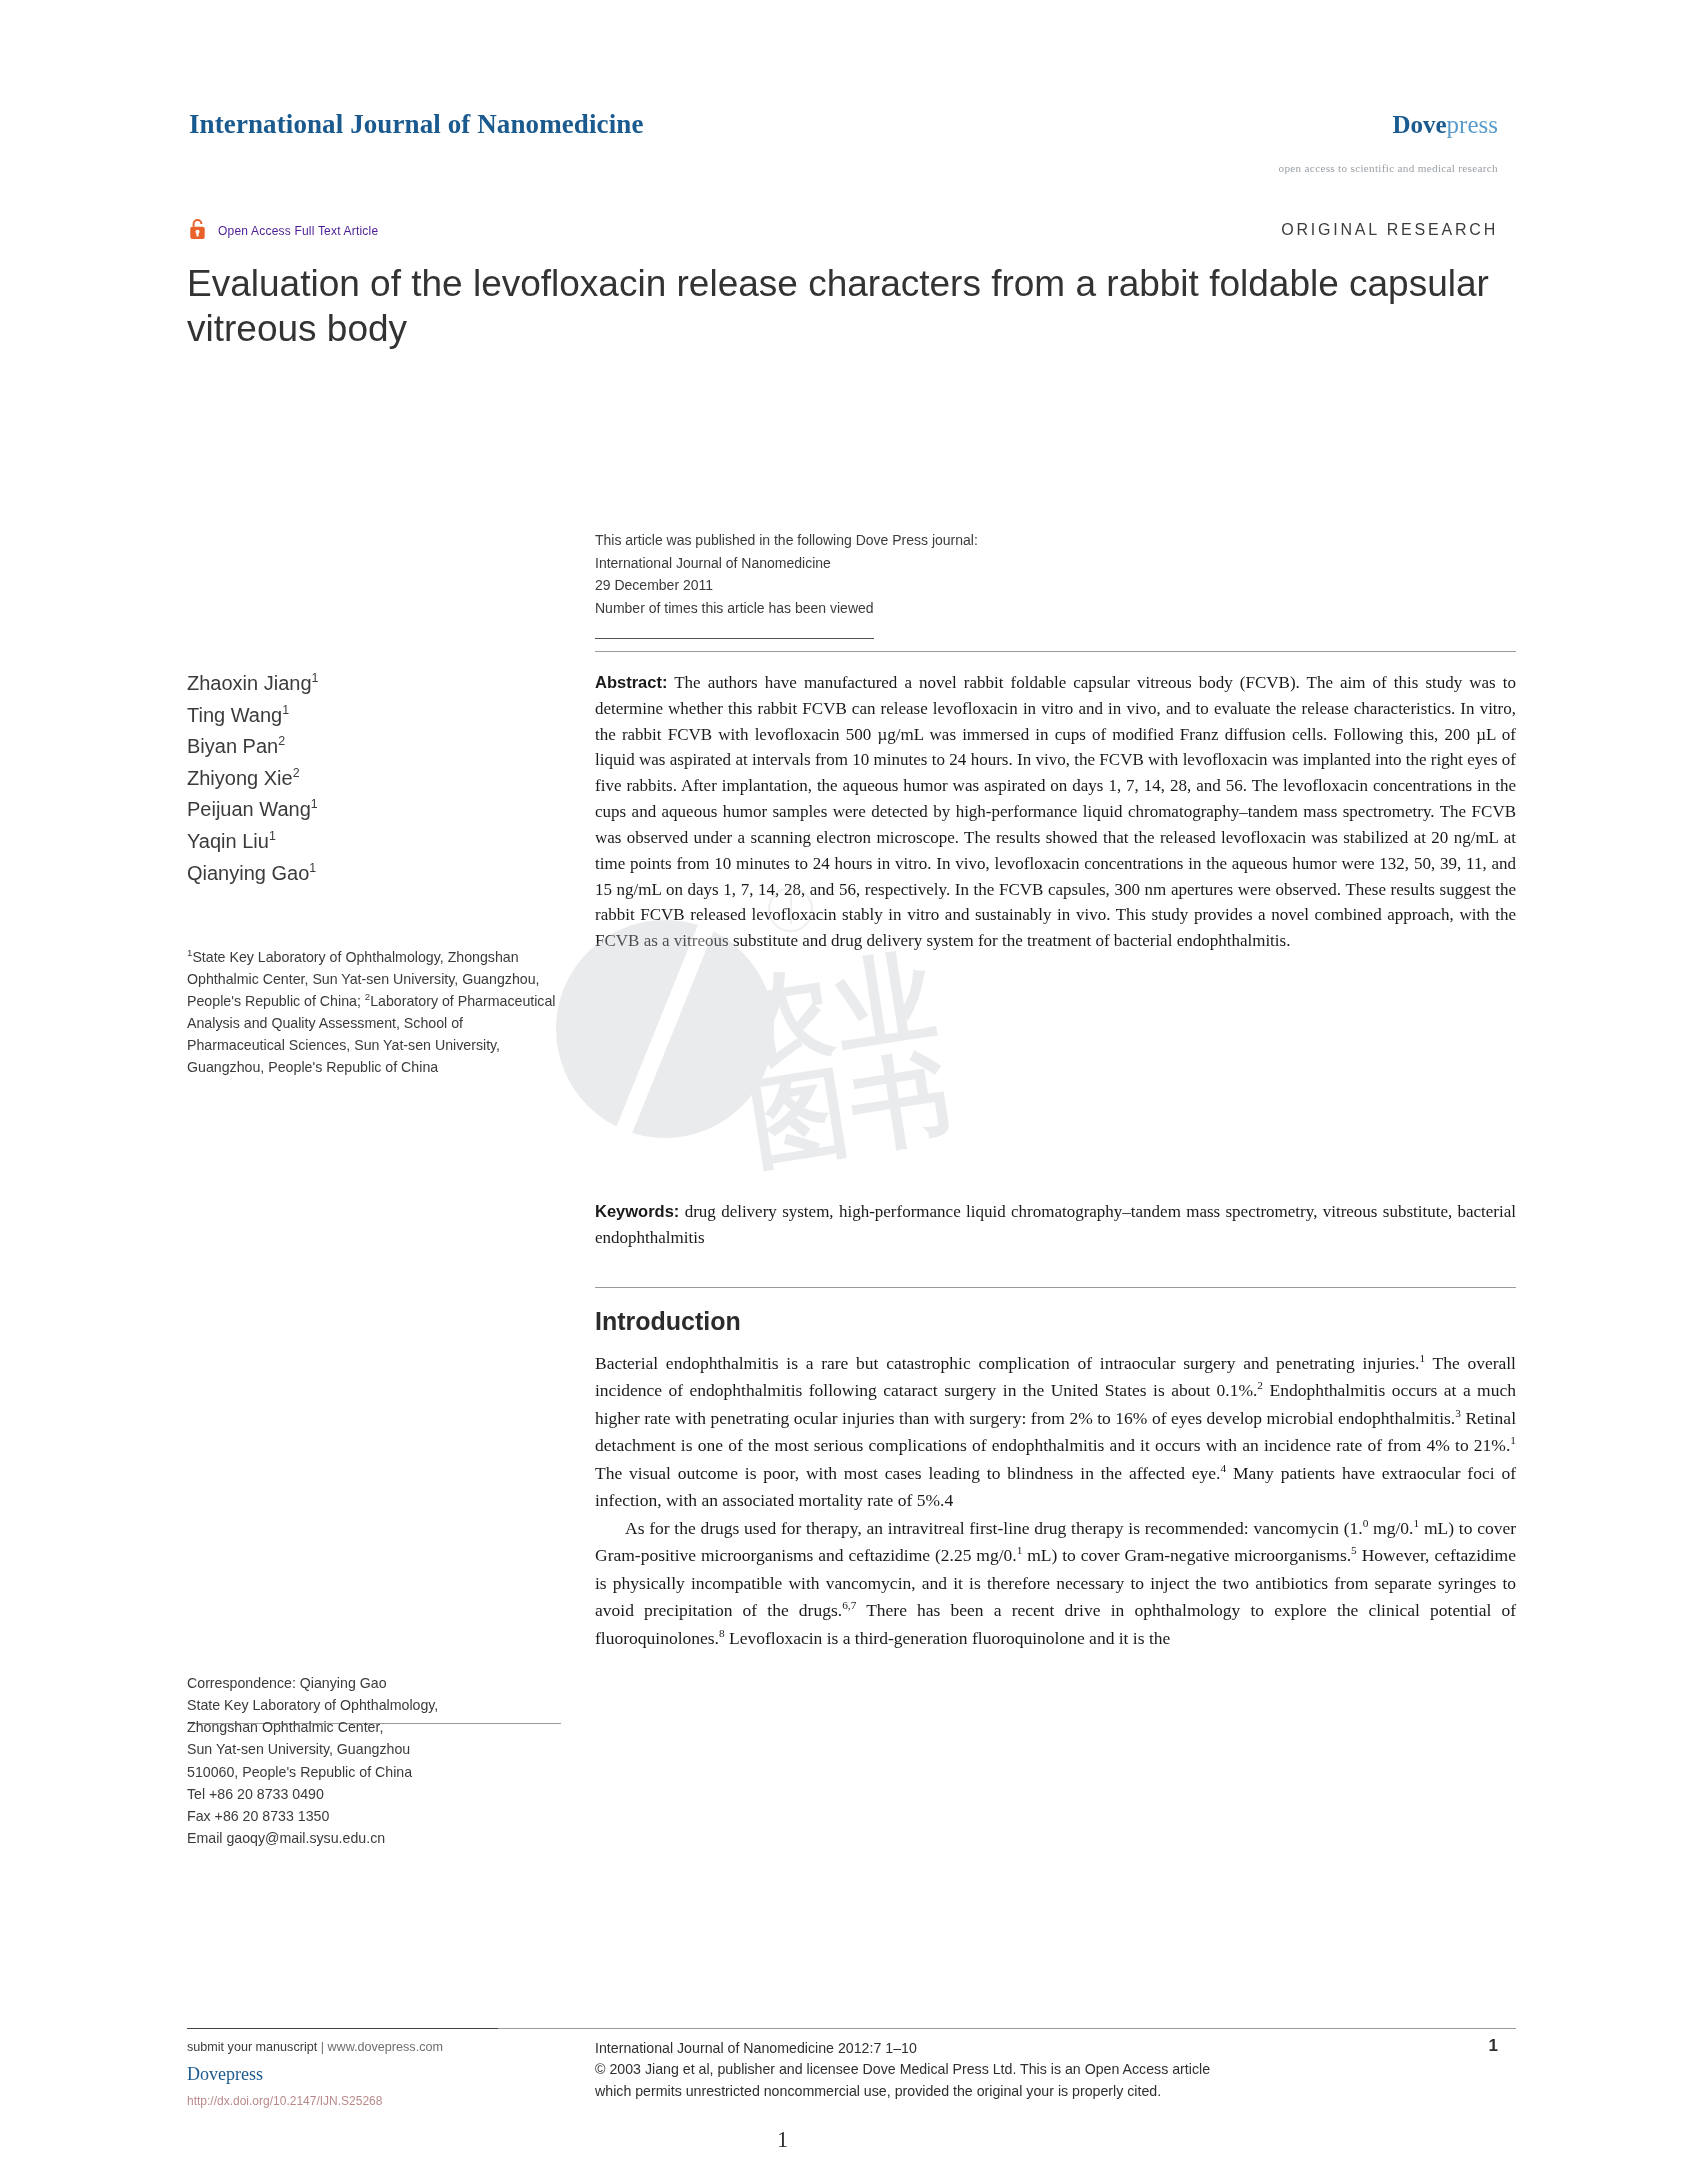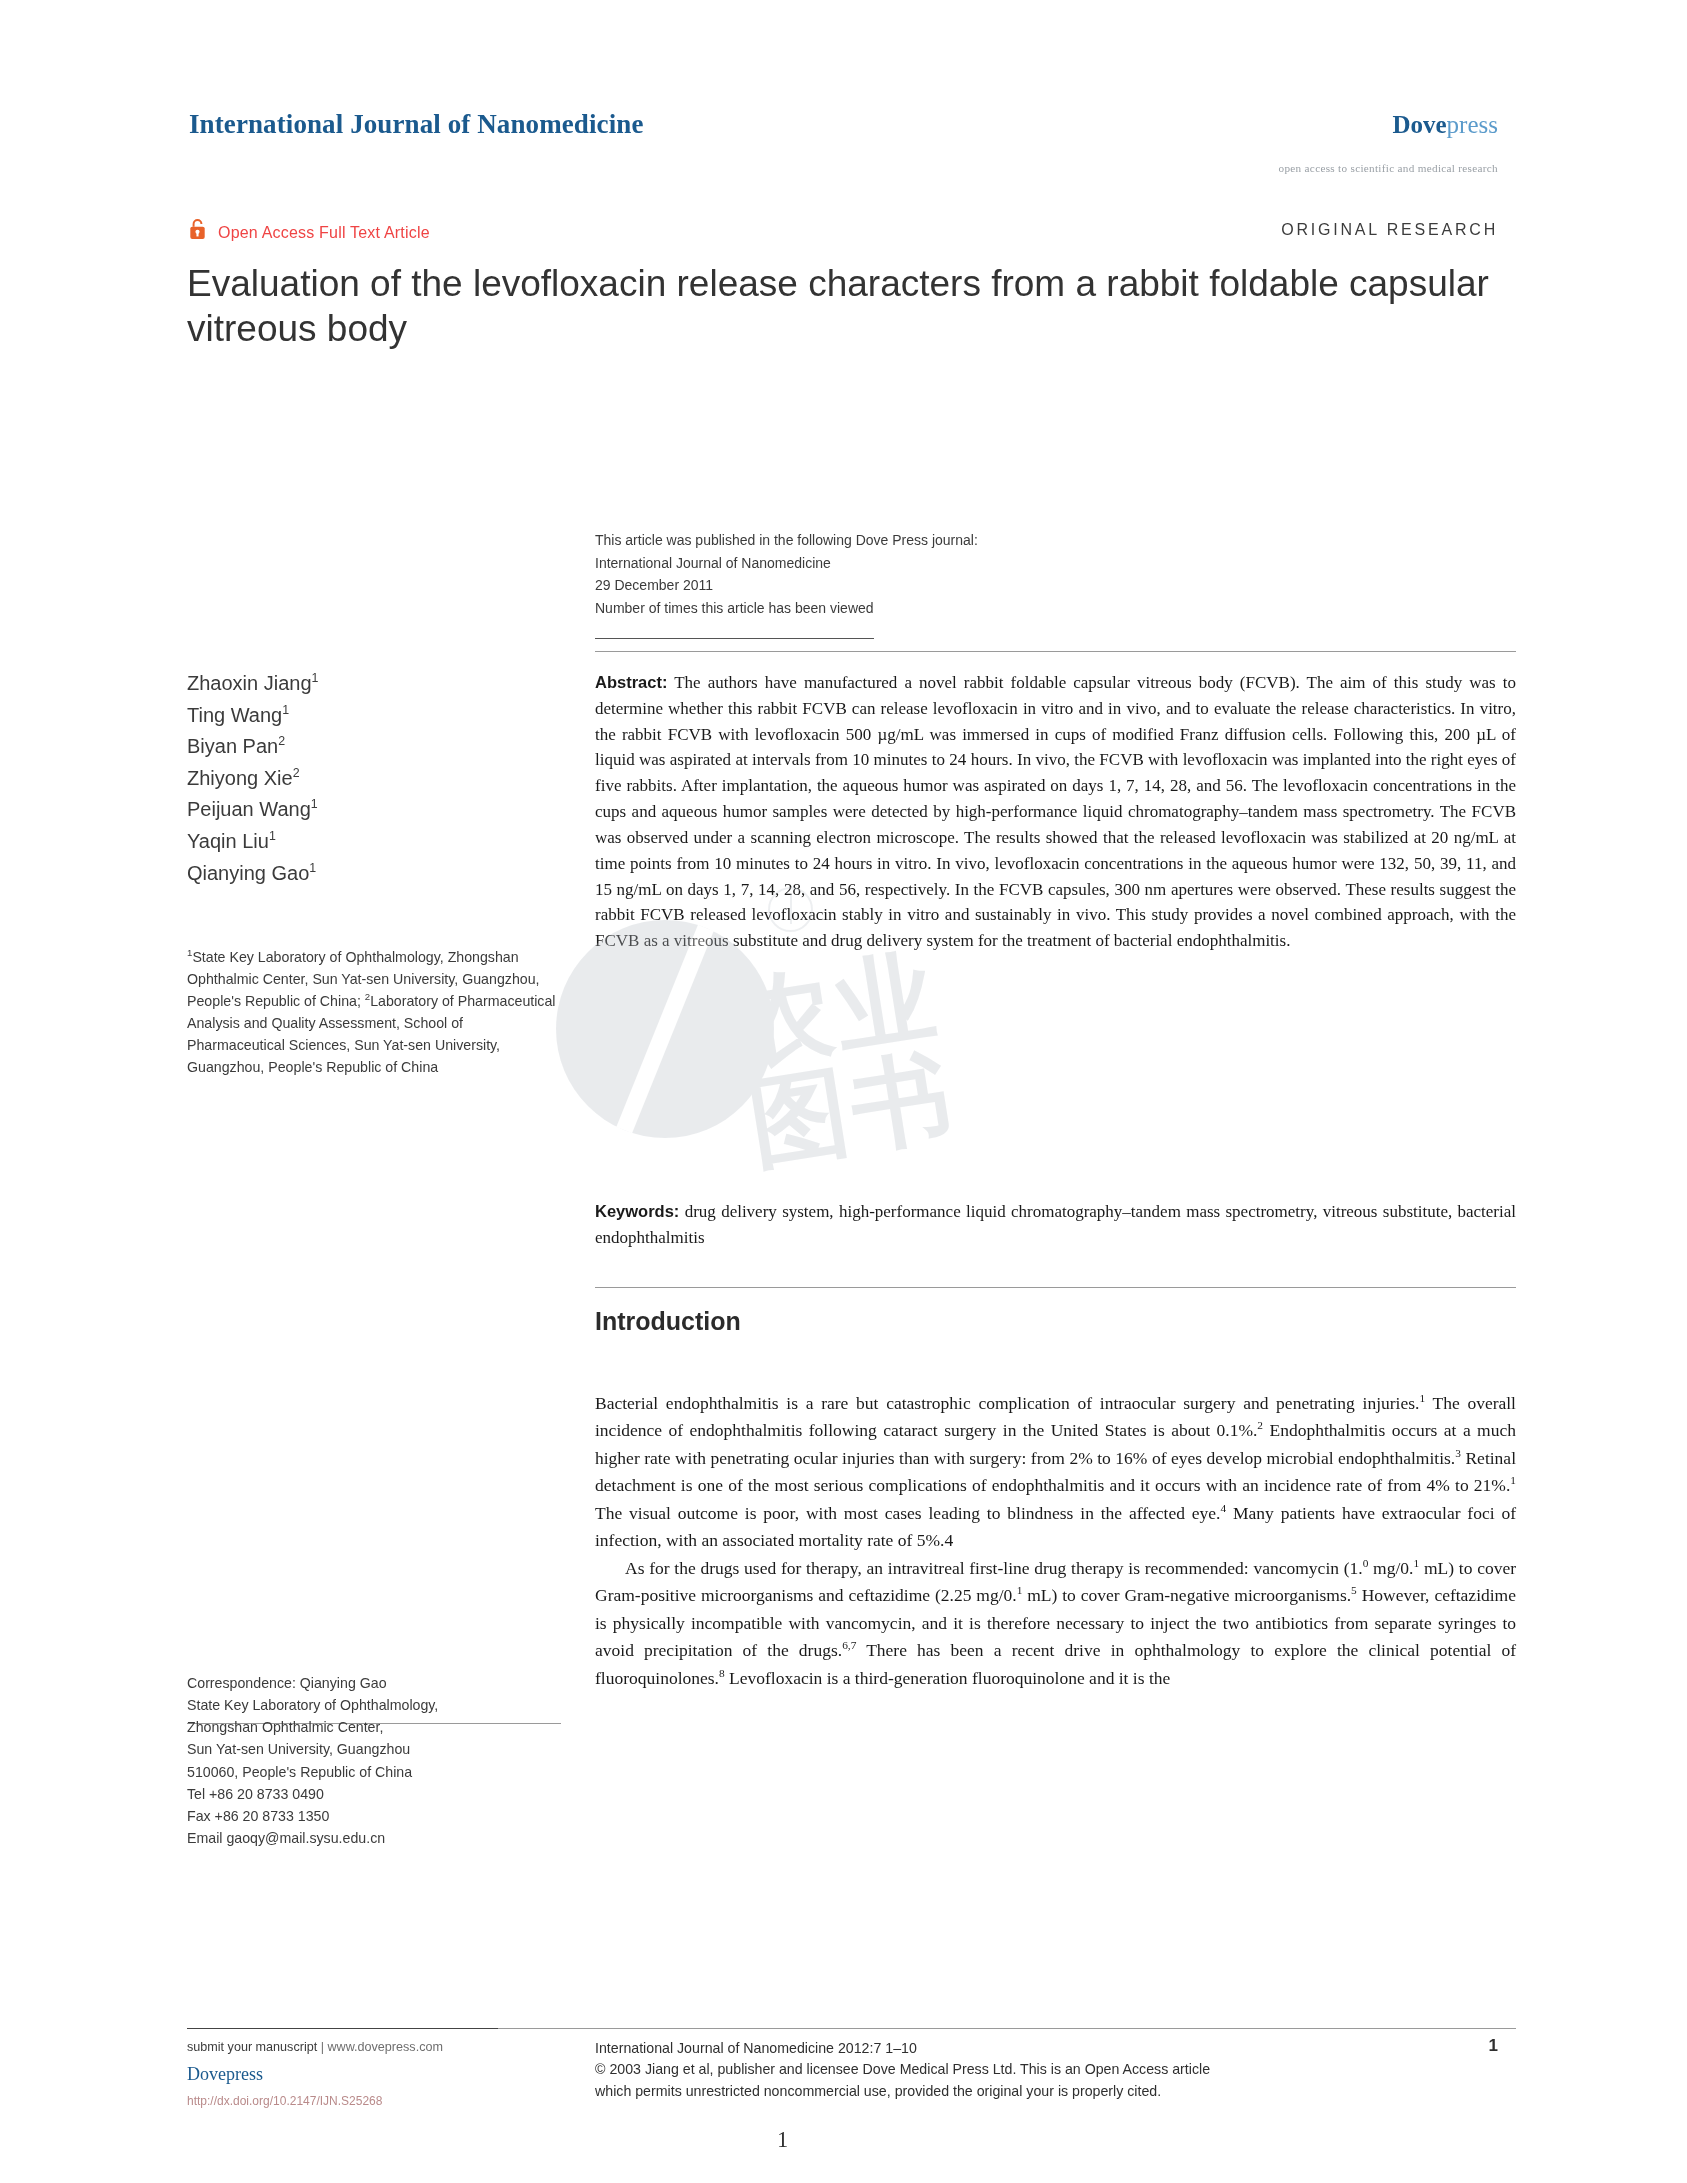--- a/index.html
+++ b/index.html
@@ -63,22 +63,22 @@
     top: 218px;
     width: 17px;
     height: 22.5px;
   }
   .oa-badge svg { display:block; }
   .oa-text {
     position: absolute;
     left: 218px;
     top: 224px;
     font-family: "Liberation Sans", sans-serif;
-    font-size: 16px;
-    color: #ef4444;
+    font-size: 12px;
+    color: #4c1d95;
     letter-spacing: 0.2px;
   }
   .orig-research {
     position: absolute;
     right: 189px;
     top: 221px;
     font-family: "Liberation Sans", sans-serif;
     font-size: 16px;
     color: #3c3c3c;
     letter-spacing: 2.8px;
@@ -225,21 +225,20 @@
   .intro-body {
     position: absolute;
     left: 595px;
     top: 1350px;
     width: 921px;
     font-family: "Liberation Serif", serif;
     font-size: 17.5px;
     line-height: 1.57;
     text-align: justify;
     color: #1a1a1a;
-    margin-top: 40px;
   }
   .intro-body p { margin: 0; }
   .intro-body p.indent { text-indent: 30px; }
   .intro-body sup, .abstract sup { font-size: 0.65em; vertical-align: super; }
 
   
   .footer-left {
     position: absolute;
     left: 187px;
     top: 2038px;

